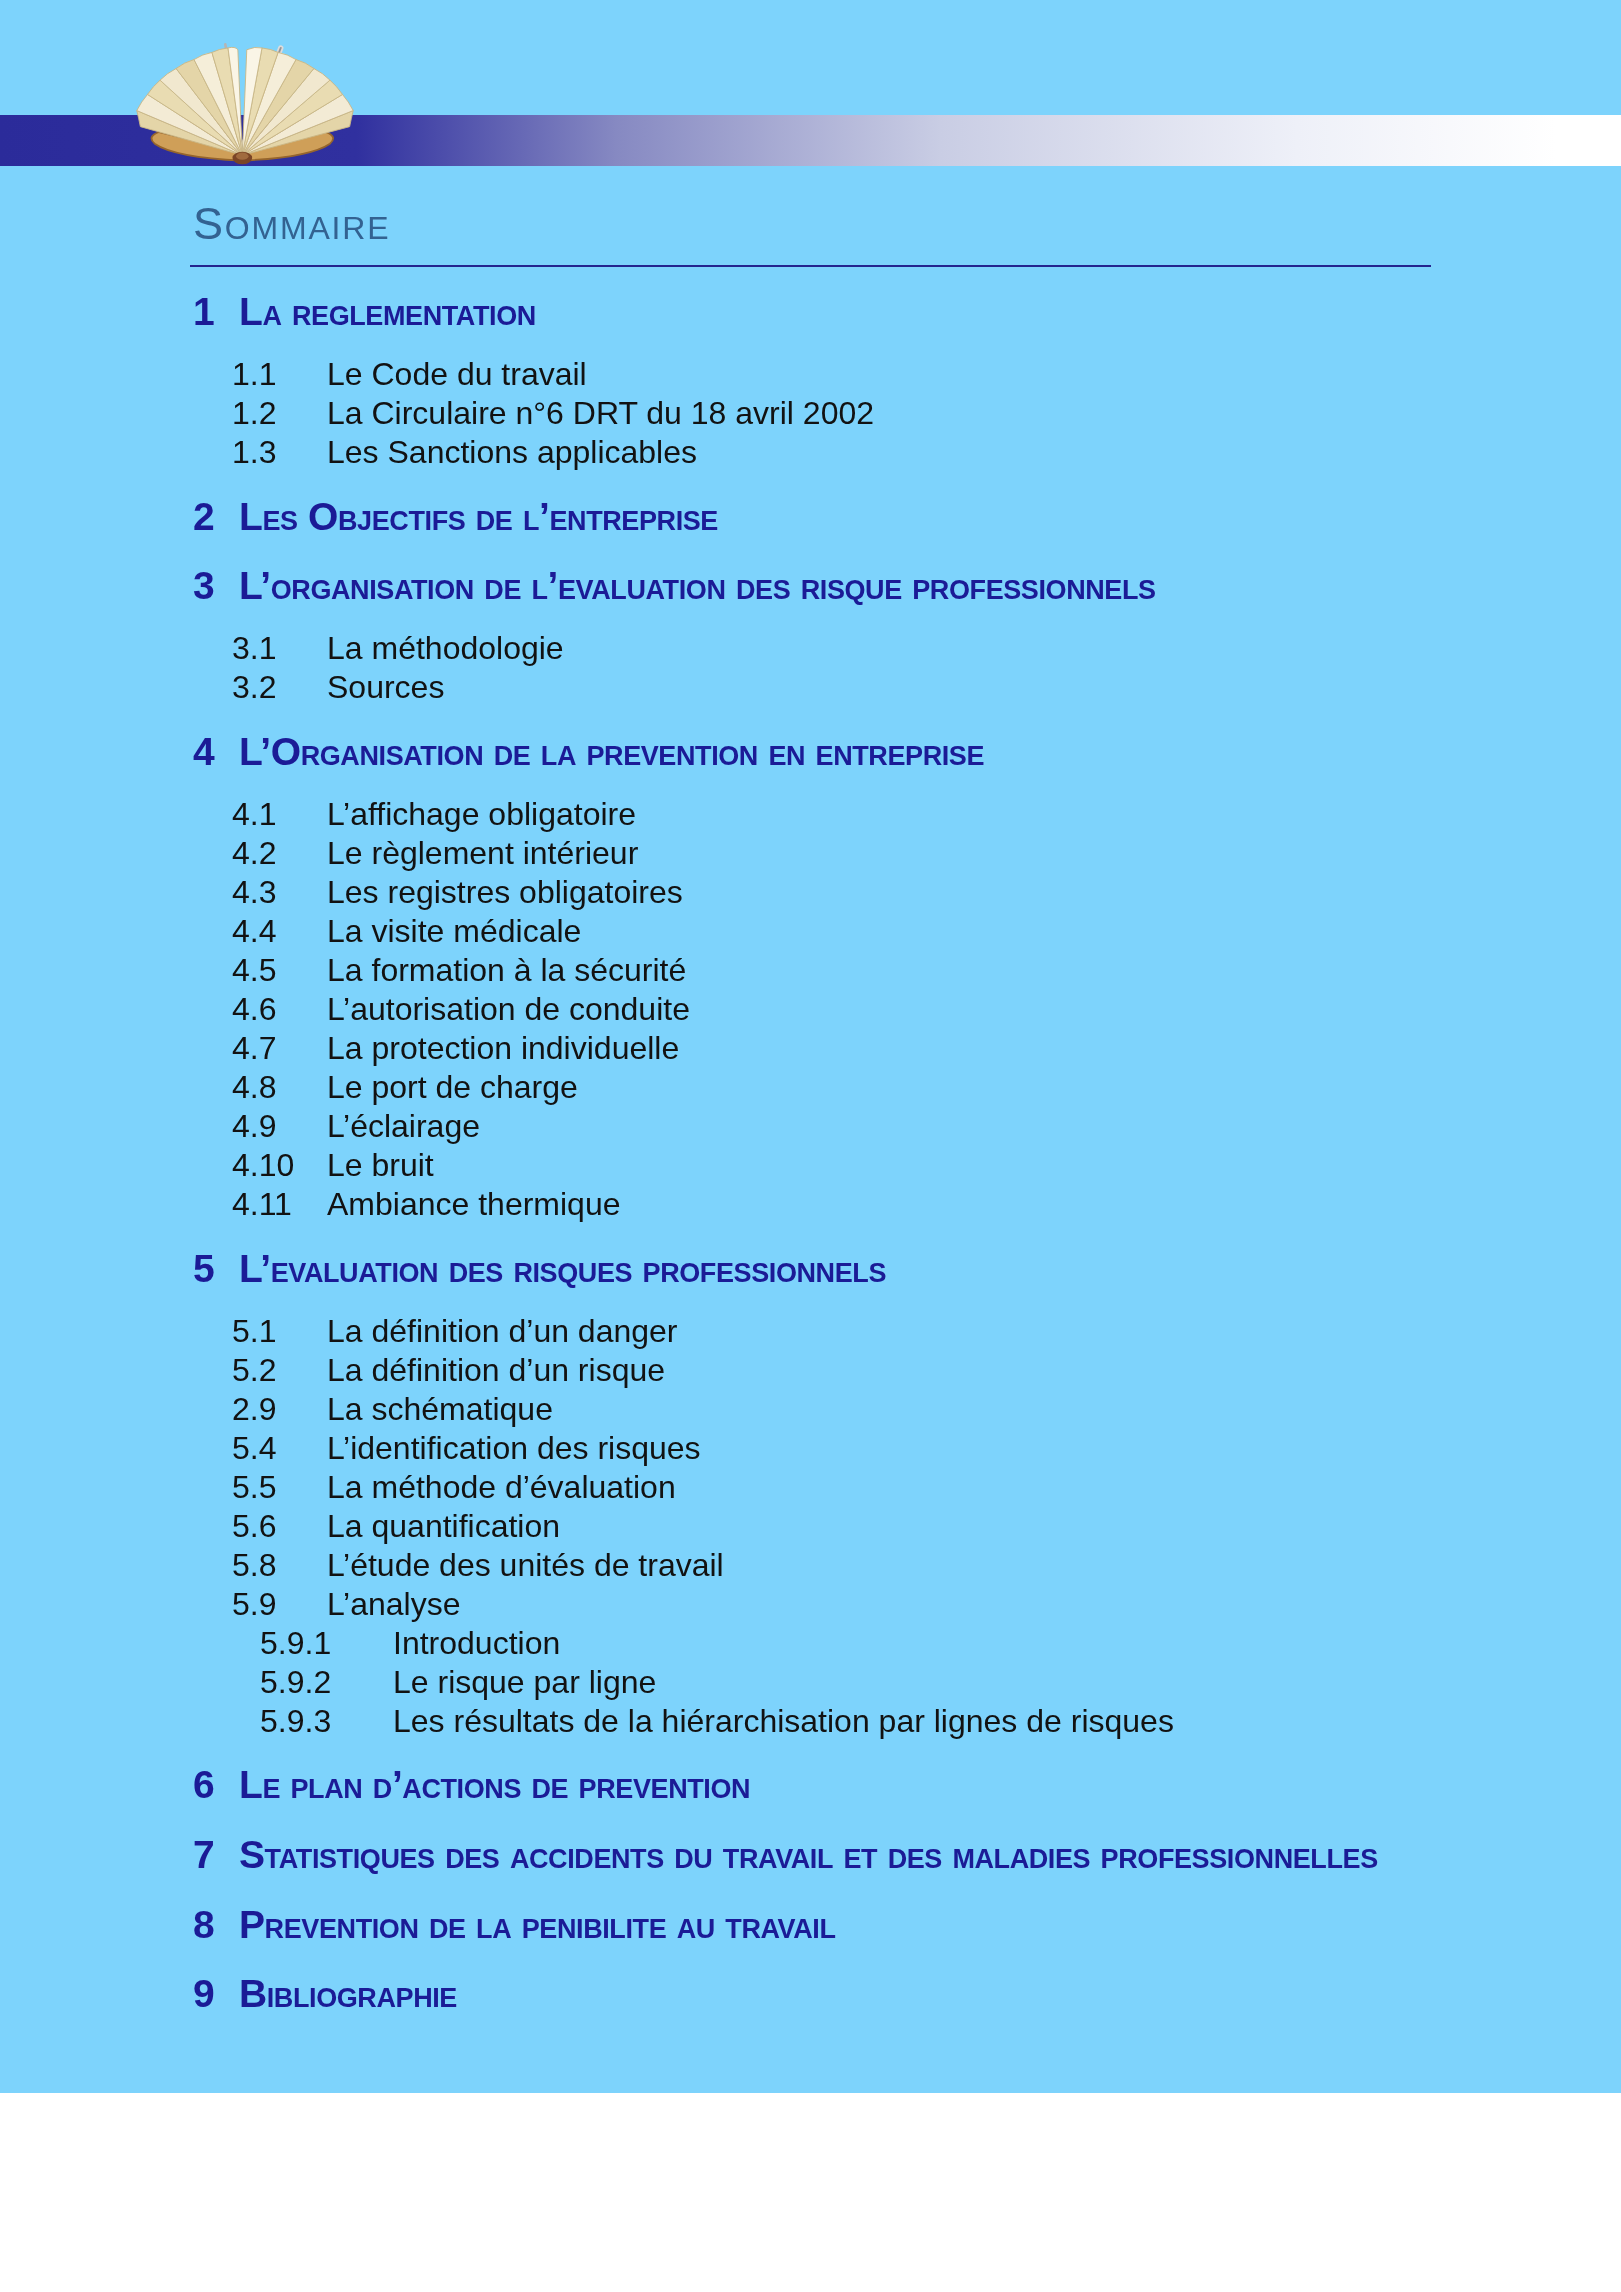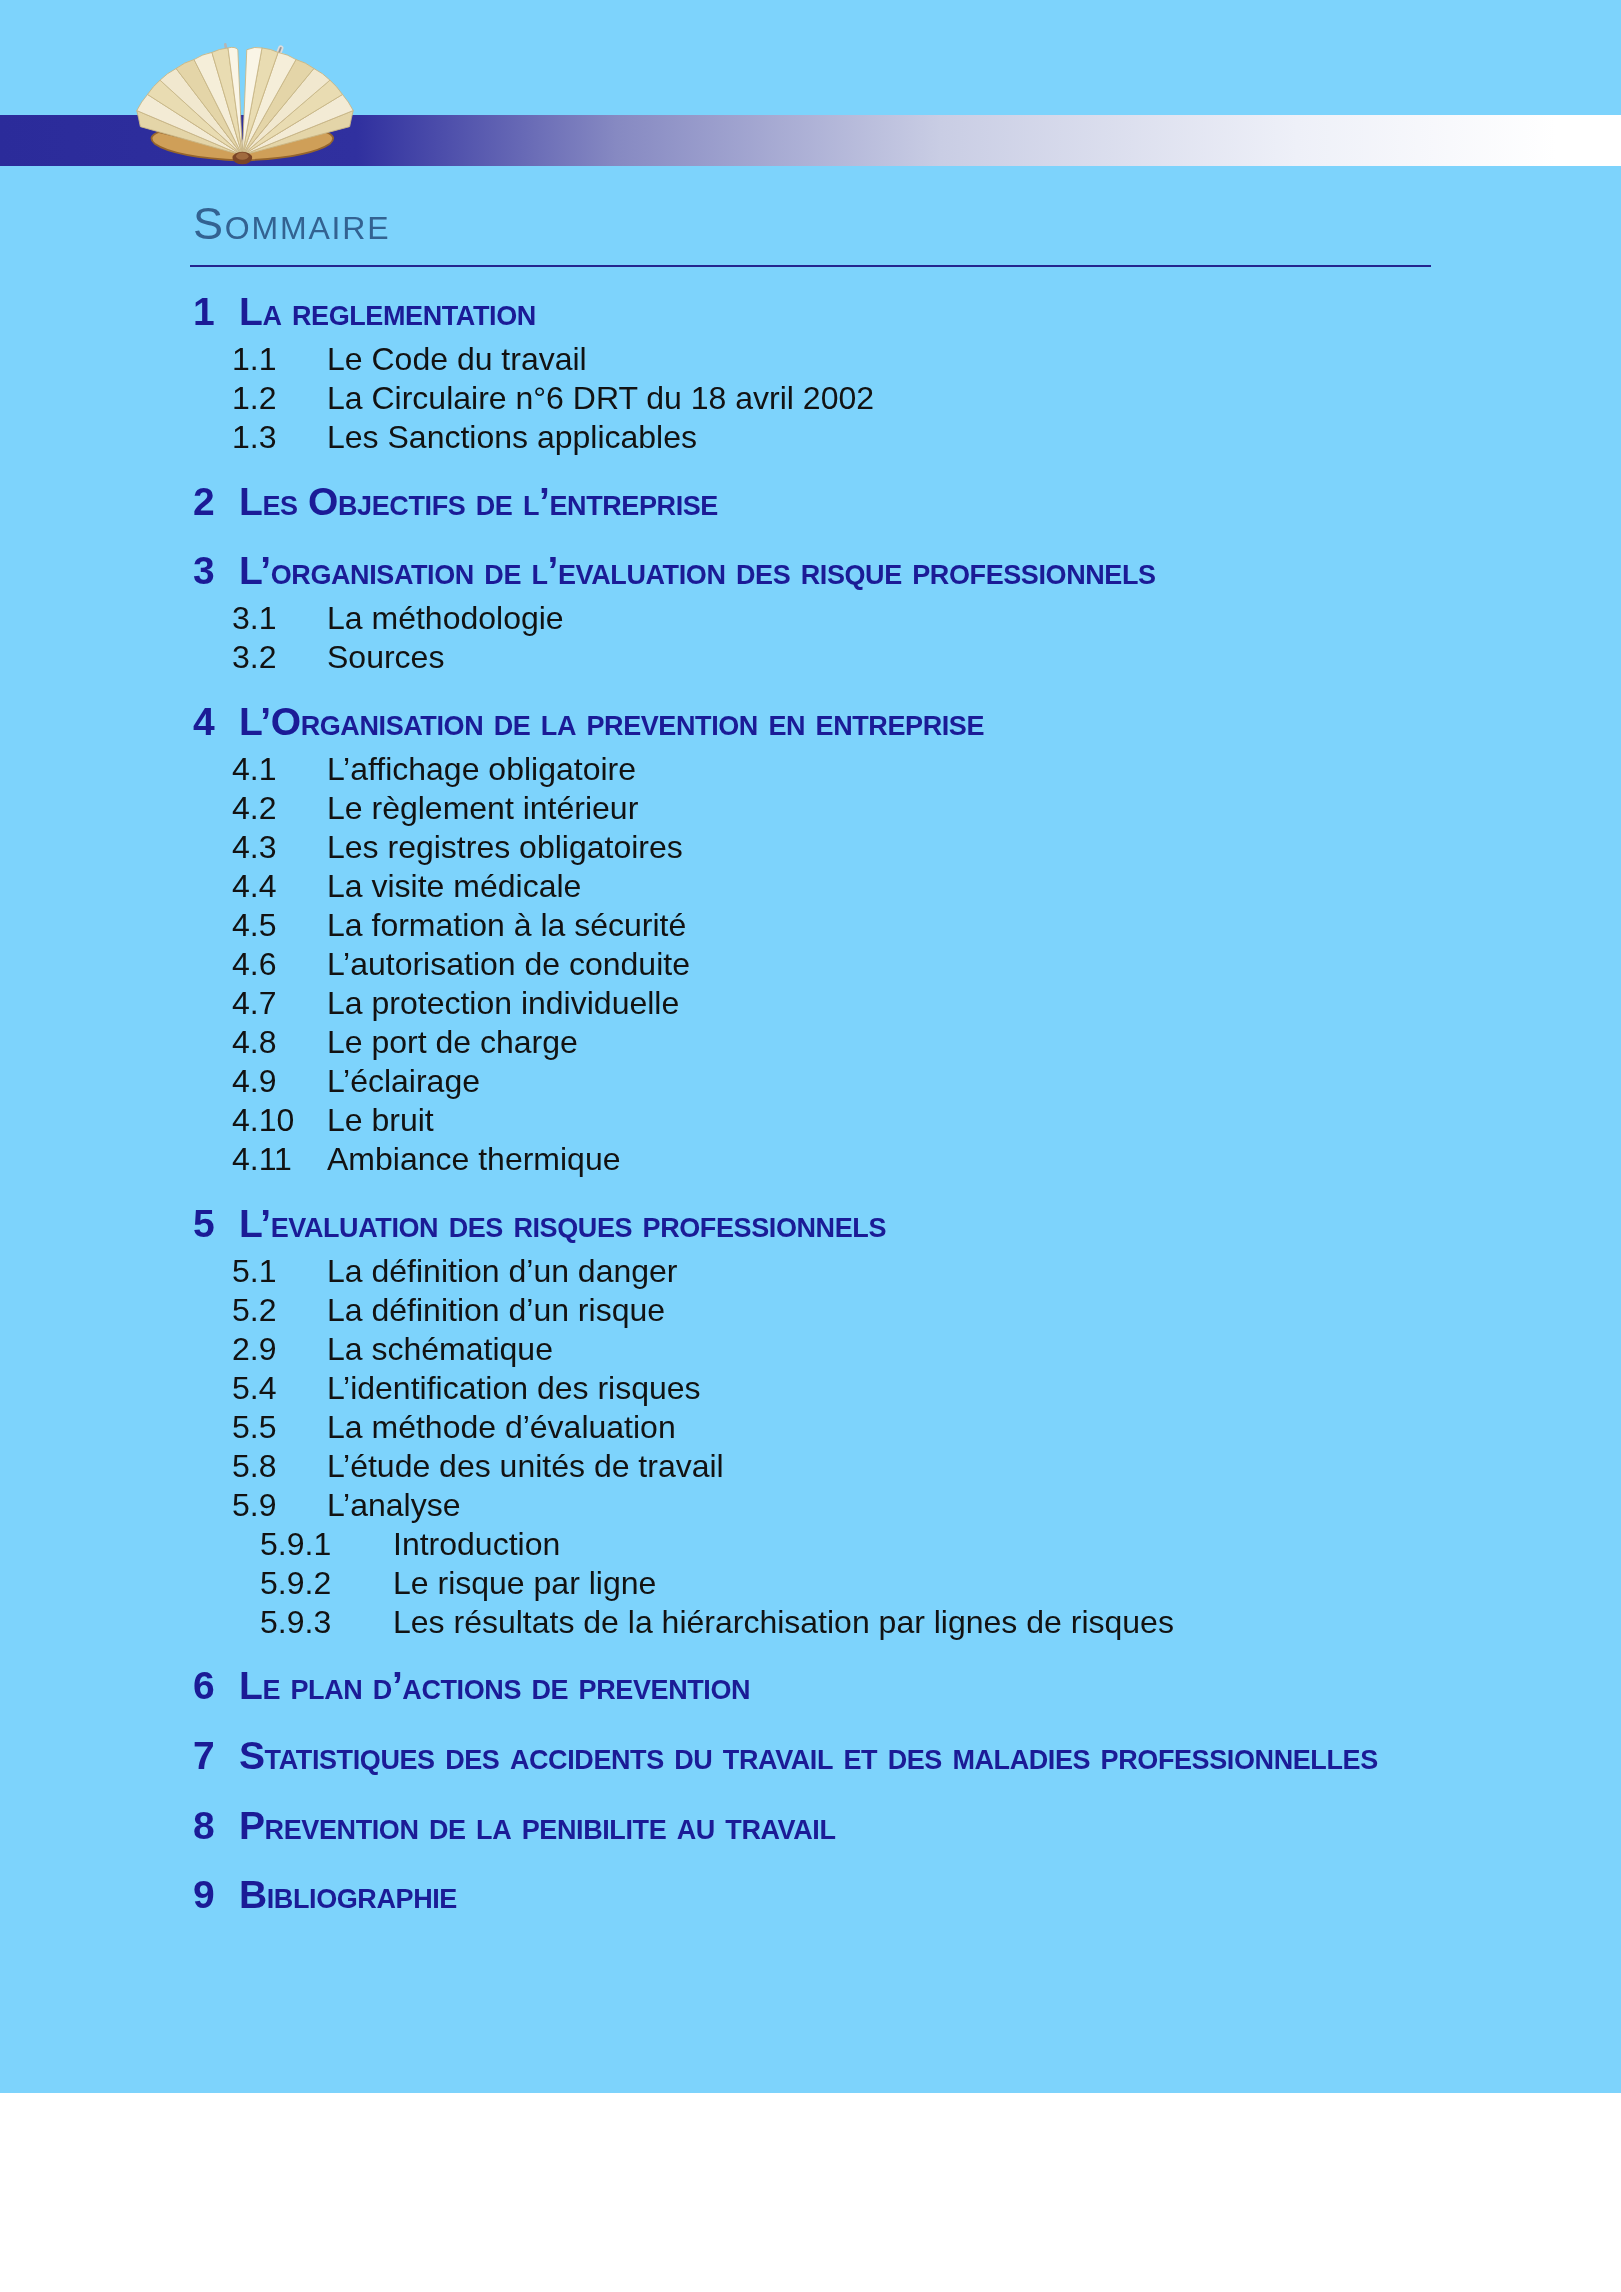--- a/index.html
+++ b/index.html
@@ -31,21 +31,21 @@
   .toc{margin-top:1.8px;}
   .toc-section{margin-top:19.7px;}
   .sec-head{
     display:flex;align-items:flex-start;
     font-variant:small-caps;font-weight:bold;
     font-size:39px;line-height:50px;letter-spacing:-0.4px;
     color:#1b1b96;
   }
   .sec-num{width:46px;flex:none;}
   .sec-title{flex:1;max-width:1191px;}
-  .items{margin-top:3px;}
+  .items{margin-top:18px;}
   .item{display:flex;font-size:32px;line-height:39px;color:#121212;}
   .item.lvl2{padding-left:39px;}
   .item.lvl2 .i-num{width:95px;flex:none;}
   .item.lvl3{padding-left:67px;}
   .item.lvl3 .i-num{width:133px;flex:none;}
   
   .footer-band{
     position:absolute;left:430px;top:2173px;width:778px;height:52px;
     background:linear-gradient(90deg,#cfdcef 0%,#a9c0de 55%,#7b9fcd 100%);
     border-top:1.8px solid #9db3d3;
@@ -235,20 +235,24 @@
   <div class="item lvl2">
     <span class="i-num">5.4</span>
     <span class="i-label">L’identification des risques</span>
   </div>
 
   <div class="item lvl2">
     <span class="i-num">5.5</span>
     <span class="i-label">La méthode d’évaluation</span>
   </div>
 
+  <div class="item lvl2">
+    <span class="i-num">5.6</span>
+    <span class="i-label">La quantification</span>
+  </div>
 
 
   <div class="item lvl2">
     <span class="i-num">5.8</span>
     <span class="i-label">L’étude des unités de travail</span>
   </div>
 
   <div class="item lvl2">
     <span class="i-num">5.9</span>
     <span class="i-label">L’analyse</span>

